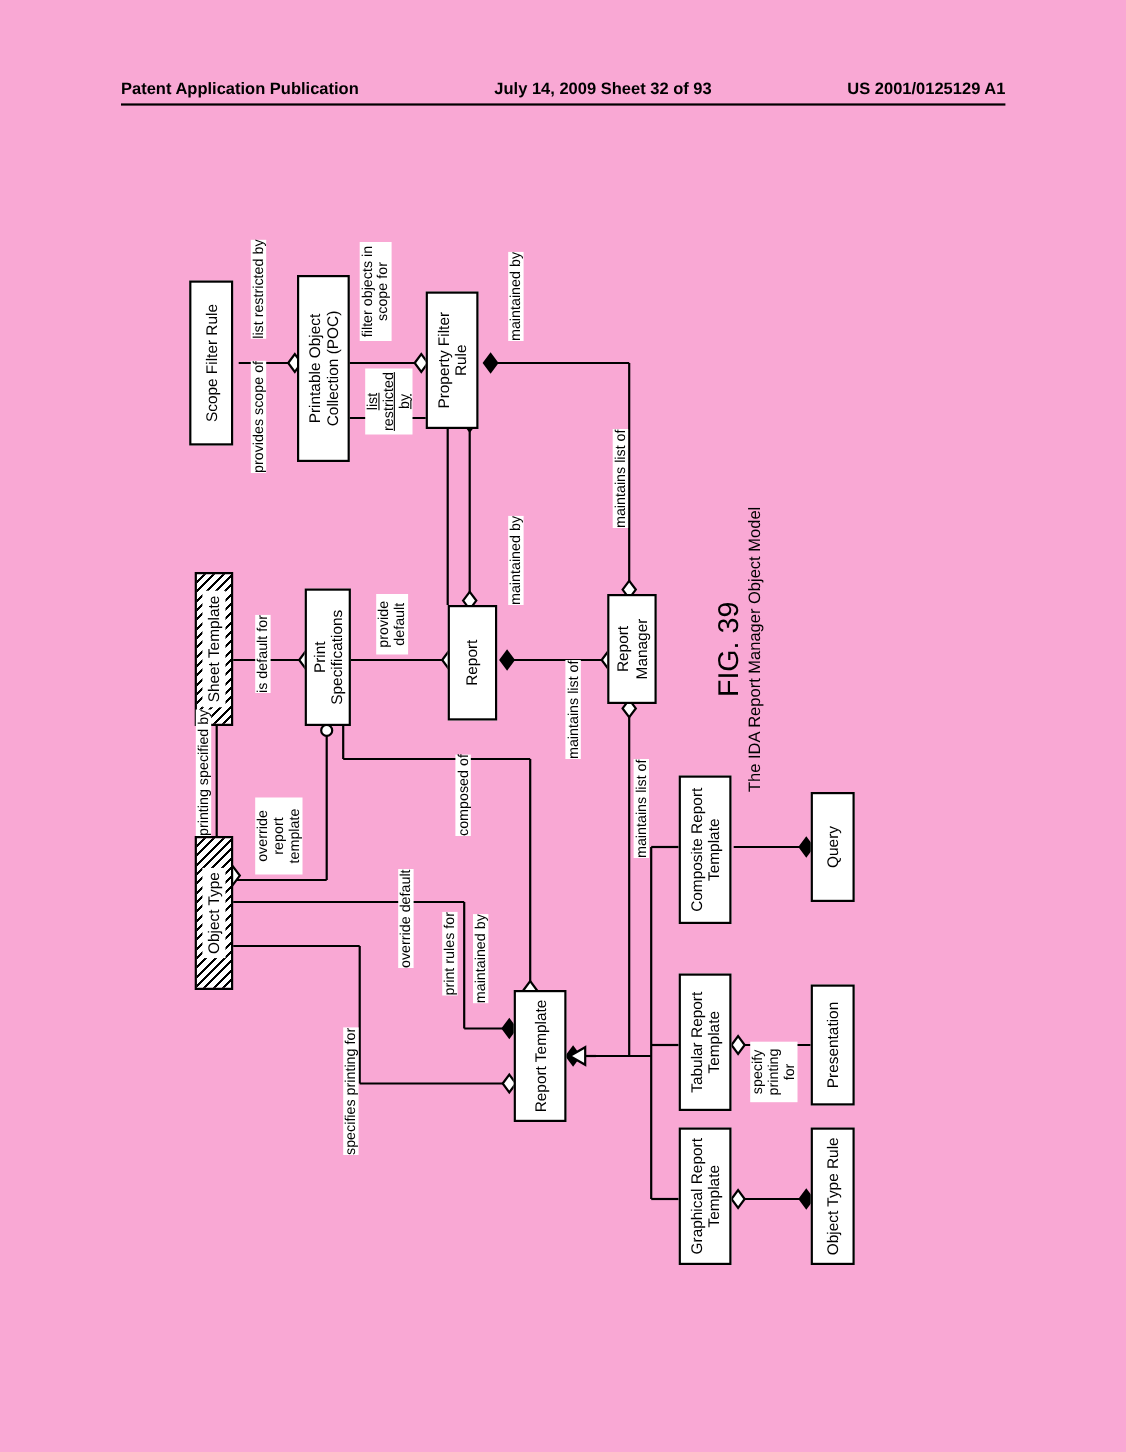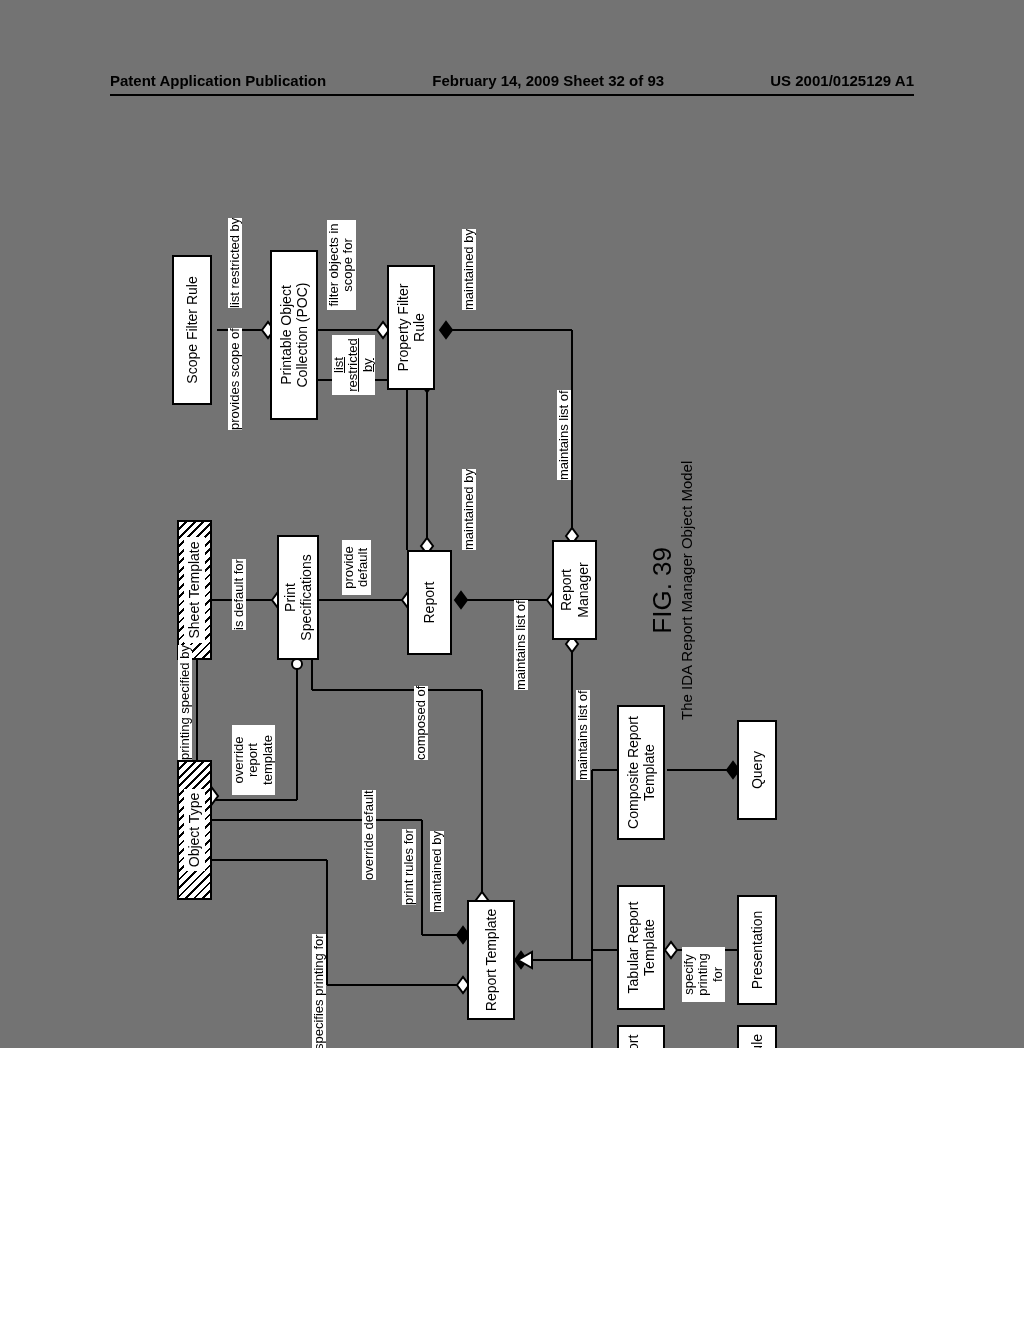--- a/index.html
+++ b/index.html
@@ -5,22 +5,22 @@
   html, body {
     margin: 0;
     padding: 0;
     background: #fff;
     font-family: Arial, Helvetica, sans-serif;
     color: #000;
   }
   .page {
     position: relative;
     width: 1024px;
-    height: 1048px;
-    background: #737373;
+    height: 1320px;
+    background: #f9a8d4;
   }
   .header {
     position: absolute;
     top: 72px;
     left: 110px;
     right: 110px;
     display: flex;
     justify-content: space-between;
     font-size: 15px;
     font-weight: bold;
@@ -85,21 +85,21 @@
   }
   .fignum { font-size: 26px; font-weight: normal; }
 </style>
 </head>
 <body>
 
 <div class="page">
 
   <div class="header">
     <div>Patent Application Publication</div>
-    <div>February 14, 2009  Sheet 32 of 93</div>
+    <div>July 14, 2009  Sheet 32 of 93</div>
     <div>US 2001/0125129 A1</div>
   </div>
 
   <div class="diagram-wrap">
 
     <svg class="lines" viewBox="0 0 1000 700">
       <defs>
 
         <g id="dOpen">
           <polygon points="0,-6 8,0 0,6 -8,0" fill="#fff" stroke="#000" stroke-width="2"></polygon>

